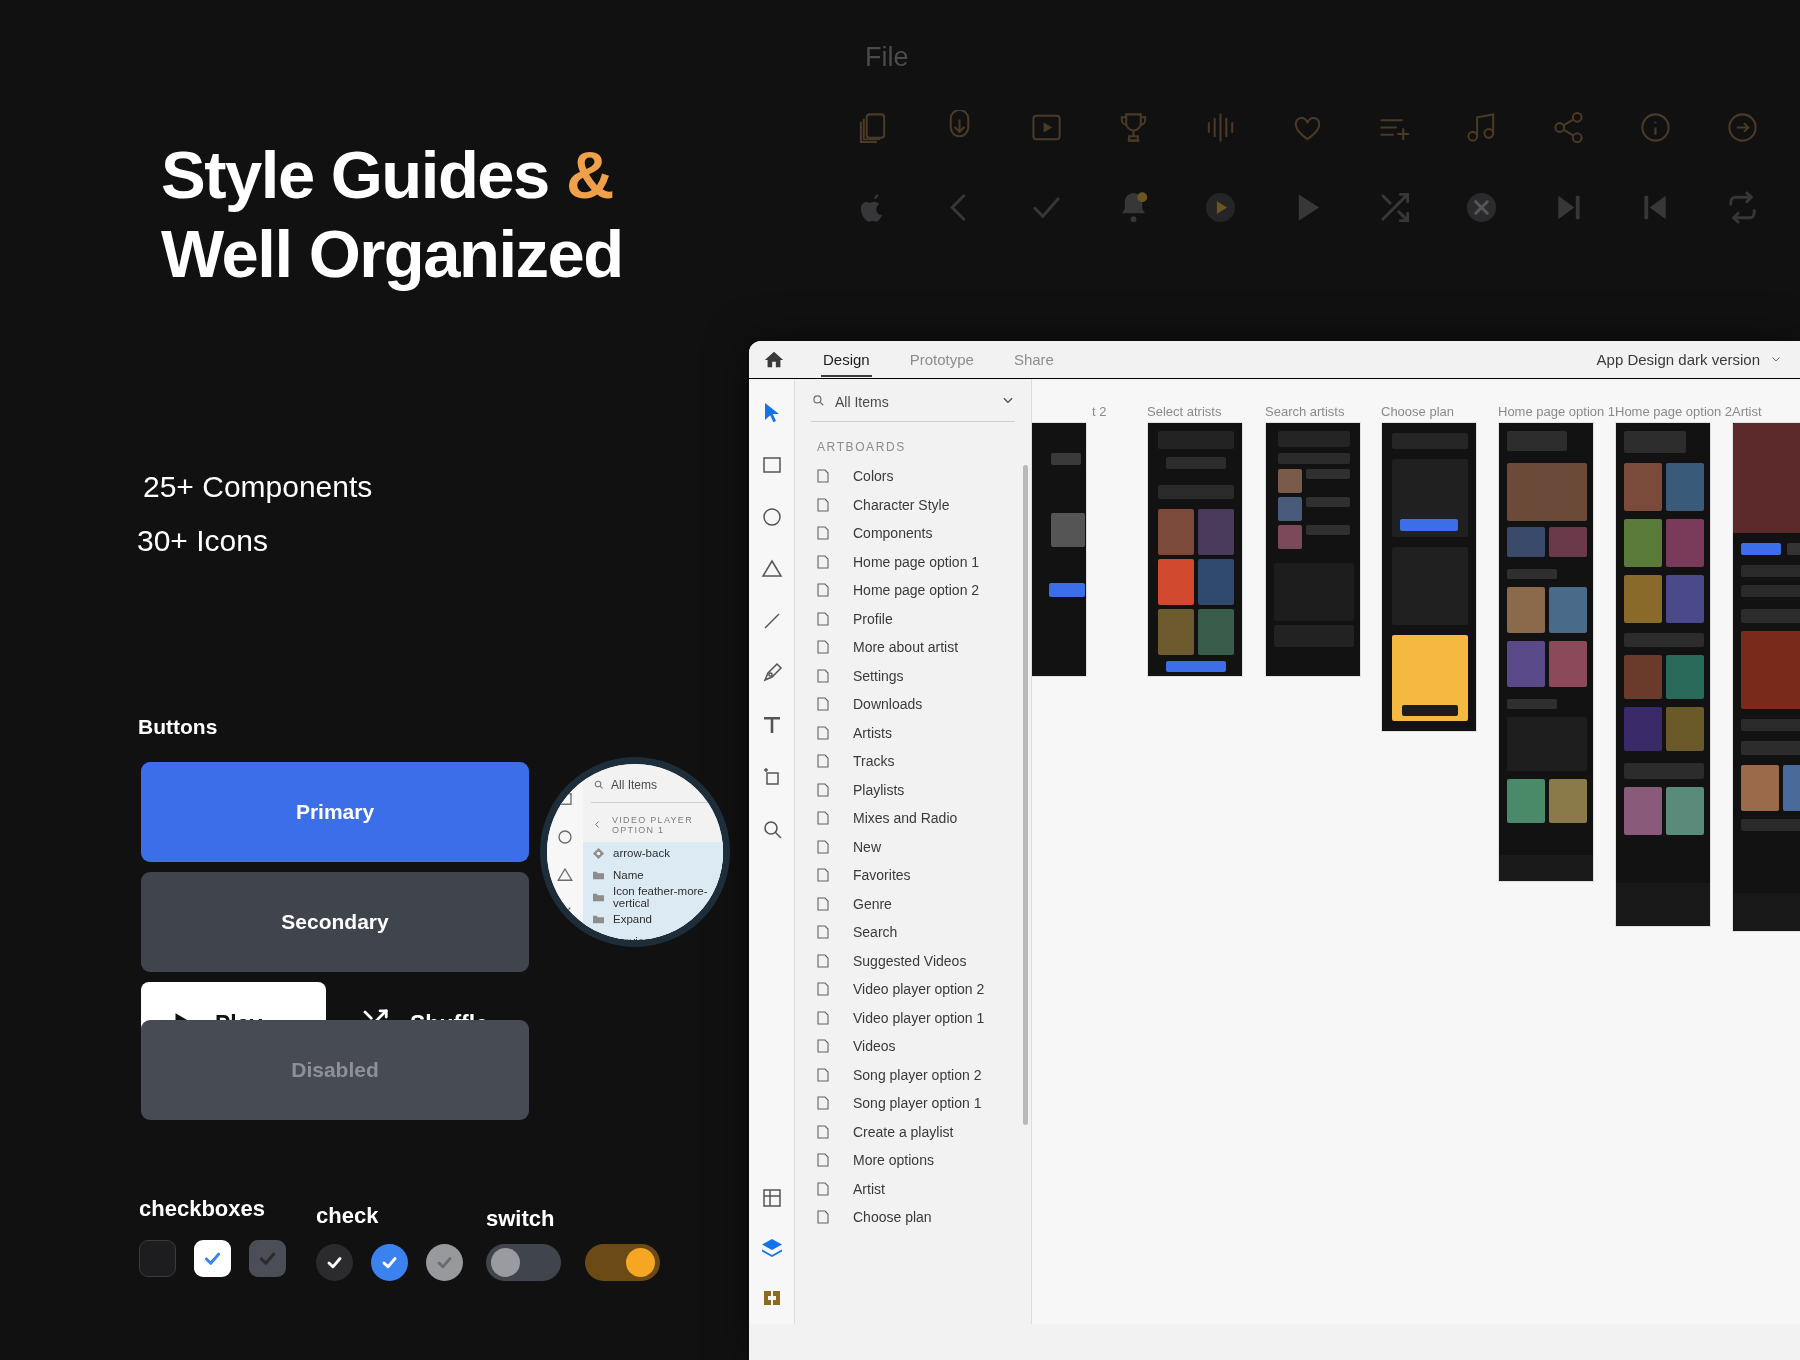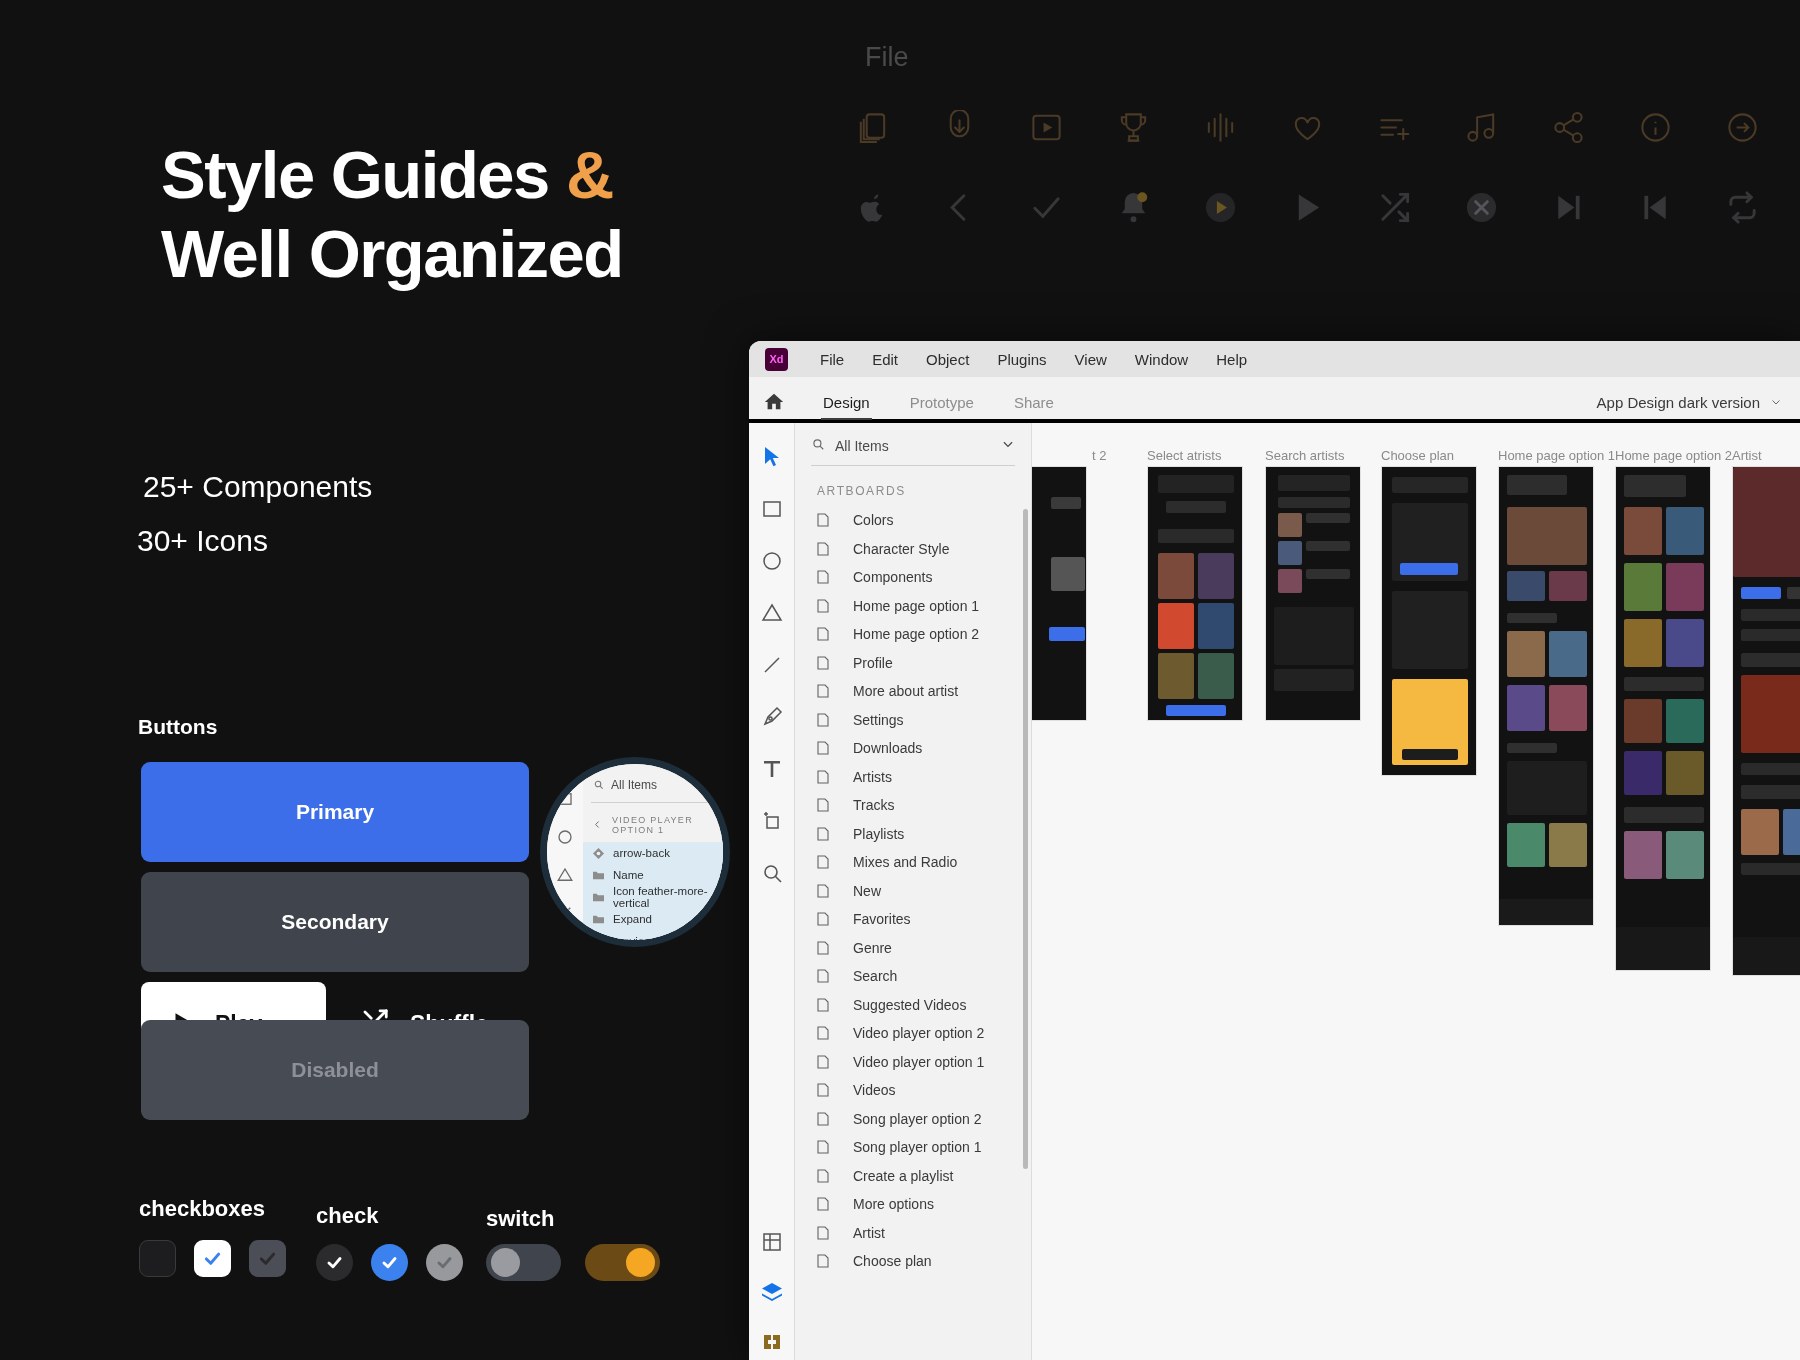--- a/index.html
+++ b/index.html
@@ -85,21 +85,21 @@
   }
   .xd-logo {
     width:23px; height:23px; background:#470137; border-radius:4px;
     display:flex; align-items:center; justify-content:center;
     color:#ff61f6; font-size:11px; font-weight:700; margin-right:18px;
   }
   .xd-menubar .mi { font-size:15px; color:#2d2d2d; padding:0 14px; }
 
   .xd-tabbar {
     height:38px; background:#f2f2f2; display:flex; align-items:center;
-    padding-left:14px; border-bottom:4px solid #000000; position:relative;margin-top:8px;
+    padding-left:14px; border-bottom:1px solid #000000; position:relative;
   }
   .home-ico { width:22px; height:22px; margin-right:18px; display:flex; align-items:center; justify-content:center;}
   .xd-tabbar .tb { font-size:15px; color:#8d8d8d; padding:0 20px; position:relative; }
   .xd-tabbar .tb.active { color:#1d1d1d; }
   .xd-tabbar .tb.active::after{
     content:""; position:absolute; left:18px; right:18px; bottom:-9px; height:2px; background:#3d3d3d;
   }
   .doc-name {
     position:absolute; right:18px; display:flex; align-items:center; gap:10px;
     font-size:15px; color:#3a3a3a;
@@ -395,30 +395,20 @@
           <path d="M20 14v2a3 3 0 0 1-3 3H6"></path>
           <path d="M9 22l-3-3 3-3"></path>
         </svg>
       </span>
 
   </div>
 </div>
 
 <div class="xd">
 
-  <div class="xd-menubar">
-    <div class="xd-logo">Xd</div>
-    <div class="mi">File</div>
-    <div class="mi">Edit</div>
-    <div class="mi">Object</div>
-    <div class="mi">Plugins</div>
-    <div class="mi">View</div>
-    <div class="mi">Window</div>
-    <div class="mi">Help</div>
-  </div>
 
   <div class="xd-tabbar">
     <span class="home-ico">
       <svg viewBox="0 0 24 24" fill="#3a3a3a">
           <path d="M12 3 L22 12 h-3 v8 h-5 v-6 h-4 v6 H5 v-8 H2 Z"></path>
         </svg>
     </span>
     <div class="tb active">Design</div>
     <div class="tb">Prototype</div>
     <div class="tb">Share</div>

